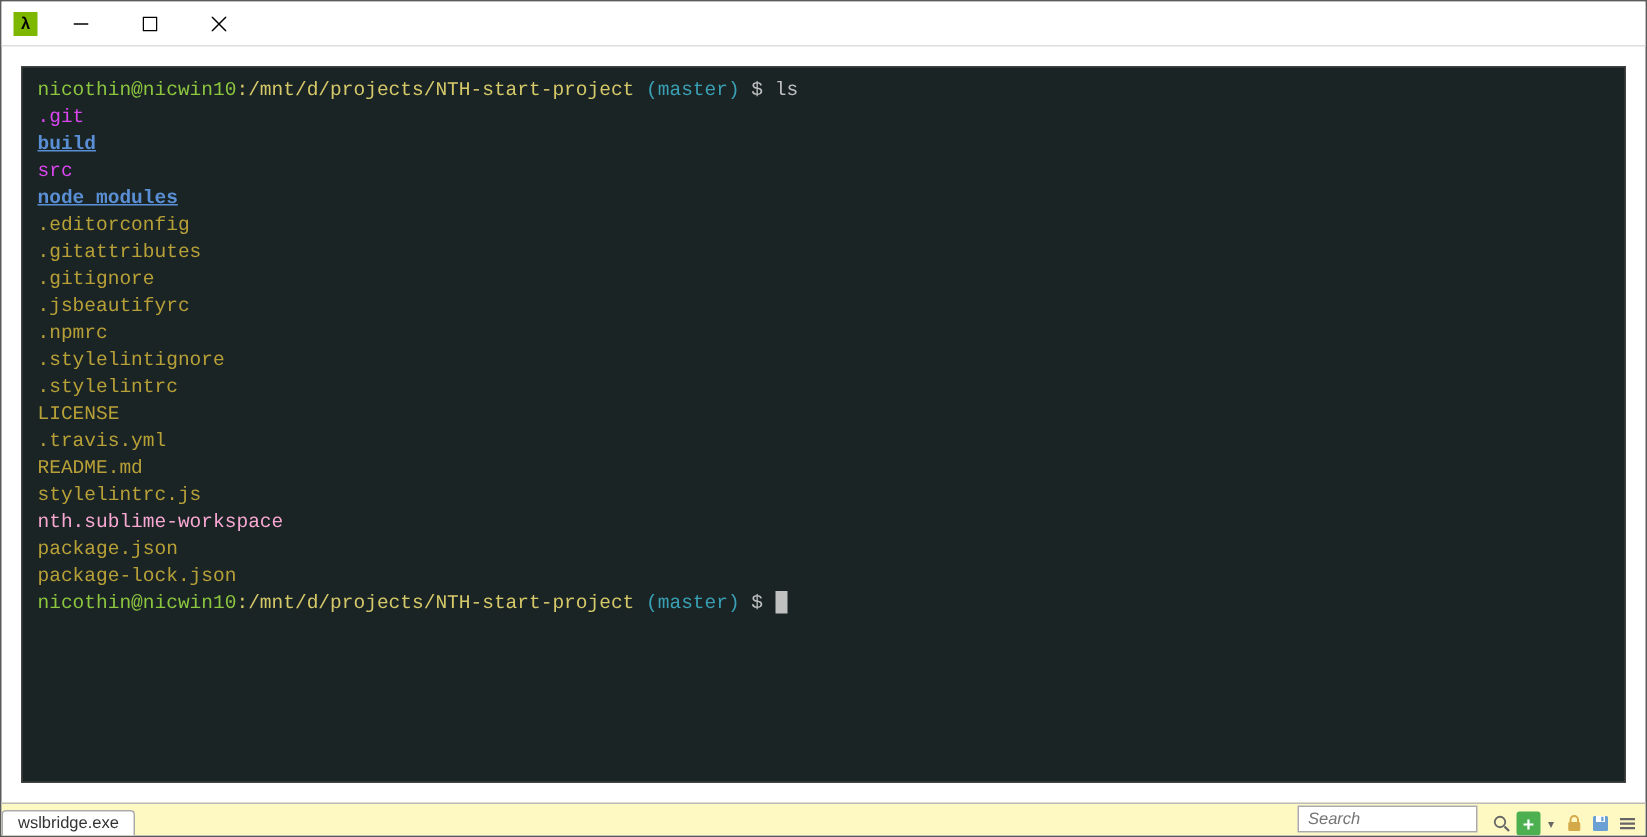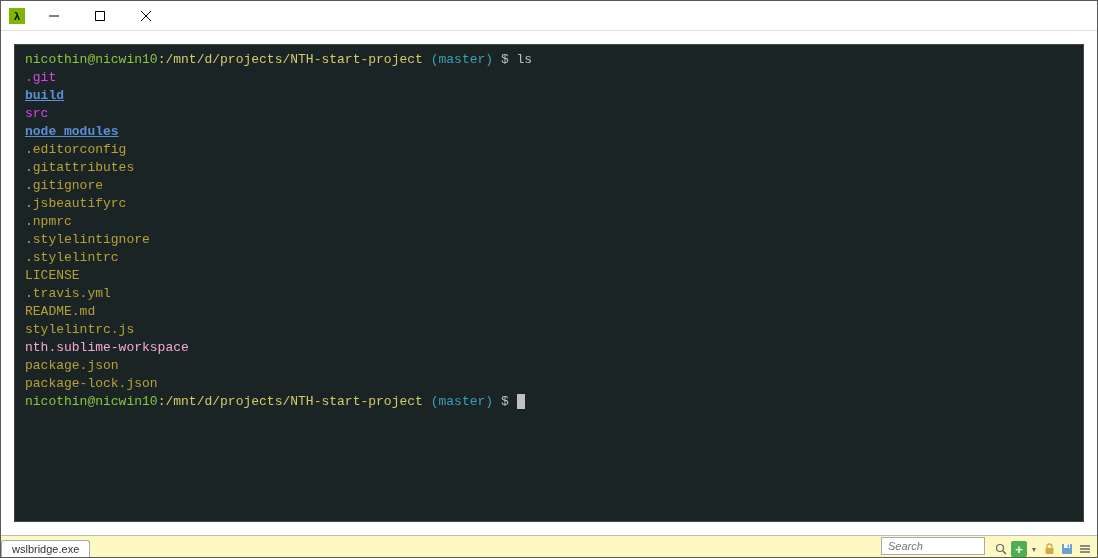--- a/index.html
+++ b/index.html
@@ -113,21 +113,21 @@
     }
     .status-spacer { flex: 1; }
     .search-box {
       height: 18px;
       margin: 2px 4px;
       border: 1px solid #aaa;
       padding: 0 6px;
       font-size: 11px;
       color: #888;
       font-style: italic;
-      width: 104px;
+      width: 120px;
       background: #fff;
     }
     .status-icons {
       display: flex;
       align-items: center;
       gap: 2px;
       padding: 0 4px;
     }
     .status-icon {
       width: 16px;

